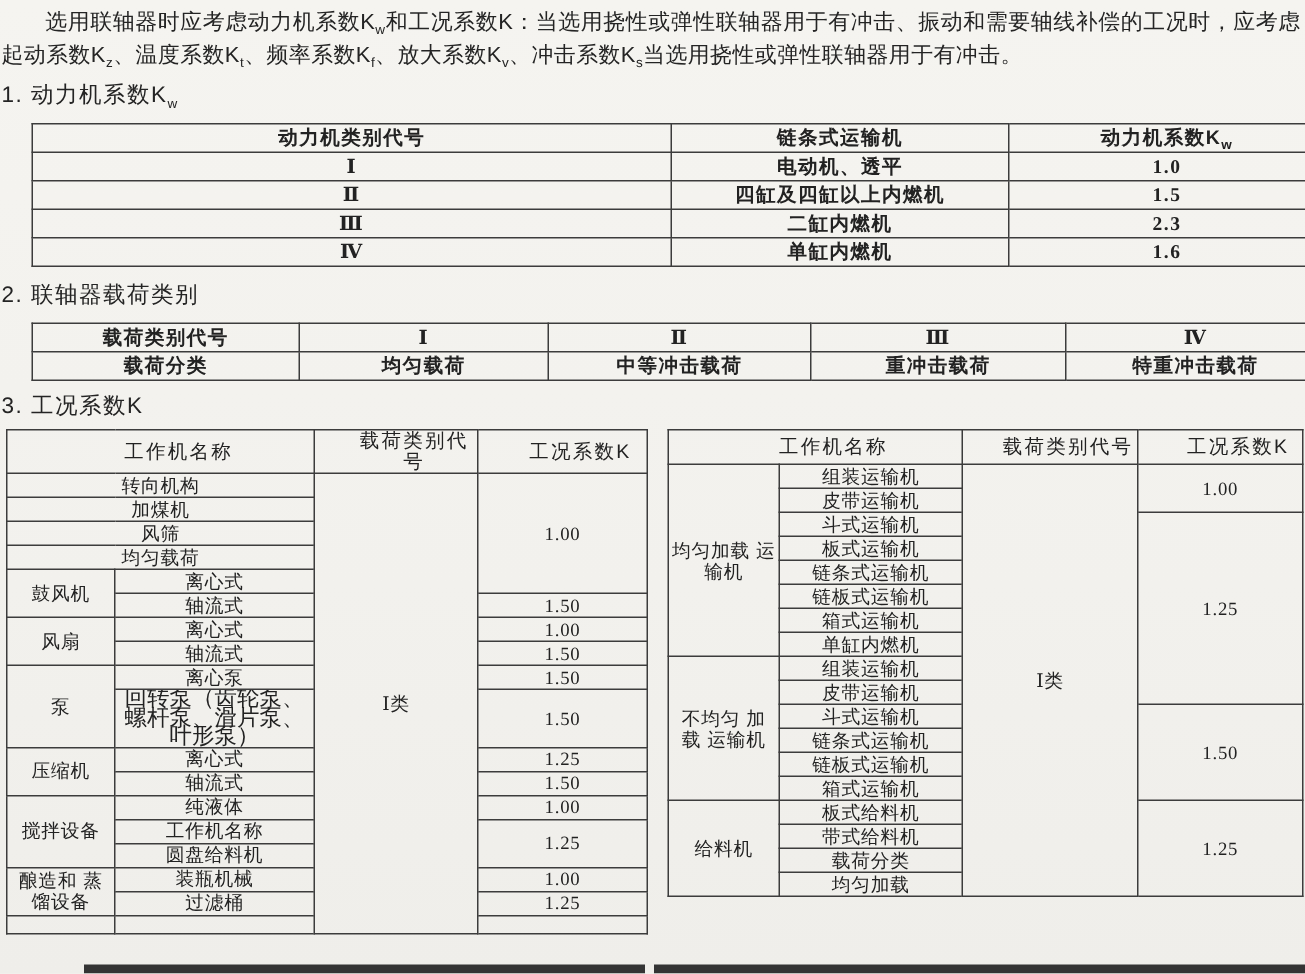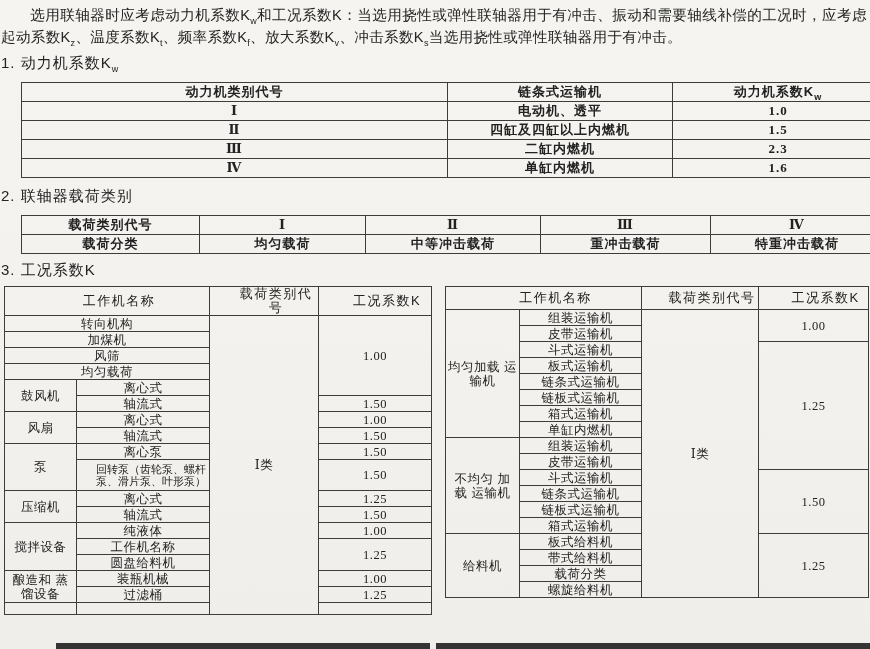--- a/index.html
+++ b/index.html
@@ -31,21 +31,21 @@
   .tbl{border:1.6px solid #333;}
   .t12{width:862px;margin:9px 0 0 21px;font-weight:bold;}
   .t12 td{height:17px;font-size:13px;letter-spacing:1px;}
   .num{font-family:"Liberation Serif","DejaVu Serif",serif;font-size:13.5px;letter-spacing:0.5px;}
   .sec3wrap{display:flex;gap:13px;margin:6px 0 0 4px;align-items:flex-start;}
   .t3 td{height:15px;font-size:12.5px;line-height:14px;letter-spacing:0.5px;}
   .t3 tr.head td{height:22px;font-size:13px;letter-spacing:1.5px;padding-left:26px;}
   .t3 tr.tall td{height:30px;}
   .t3 tr.partial td{height:11px;}
   .t3 .small-left{
-    text-align:right;font-size:11px;line-height:12.5px;padding:0 3px;letter-spacing:0;
+    text-align:center;font-size:15px;line-height:12.5px;padding:0 3px;letter-spacing:0;
   }
   .cls{font-size:13px;letter-spacing:1px;}
   .band{position:absolute;bottom:0;height:6px;background:#343434;}
   .band.b1{left:56px;width:374px;}
   .band.b2{left:436px;width:434px;}
 </style>
 </head>
 <body>
 
 <div class="page">
@@ -279,21 +279,21 @@
         <td>板式给料机</td>
         <td rowspan="4" class="num">1.25</td>
       </tr>
       <tr>
             <td>带式给料机</td>
           </tr>
       <tr>
             <td>载荷分类</td>
           </tr>
       <tr>
-            <td>螺旋给料机</td>
+            <td>均匀加载</td>
           </tr>
     </tbody>
       </table>
   </div>
 
   <div class="band b1"></div>
   <div class="band b2"></div>
 </div>
 
 </body></html>

